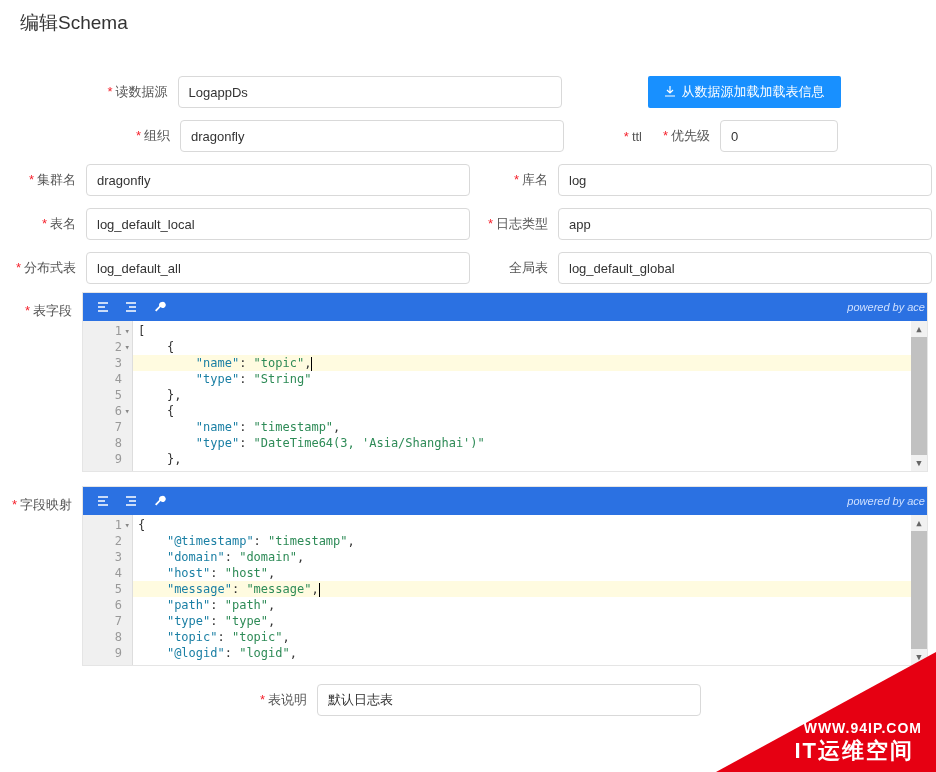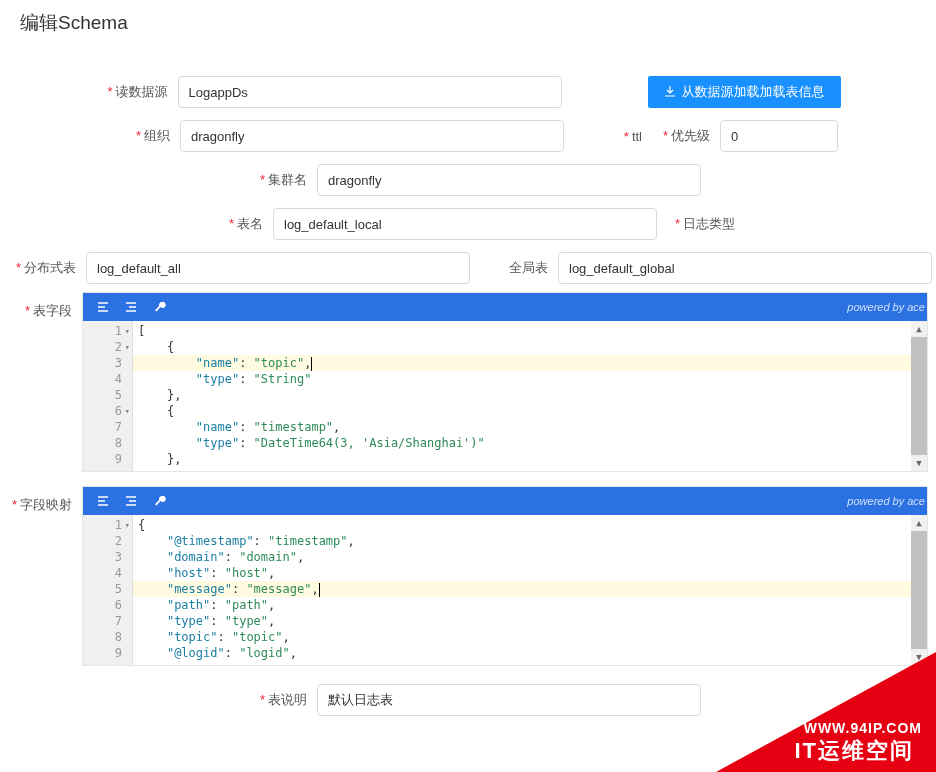--- a/index.html
+++ b/index.html
@@ -241,29 +241,34 @@
     <label class="form-label" style="width:68px"><span class="required-star">*</span><span>优先级</span></label>
     <input class="form-input" style="width: 118px;" value="0">
   </div>
 </div>
 
 <div class="form-row">
   <div class="form-group">
     <label class="form-label"><span class="required-star">*</span><span>集群名</span></label>
     <input class="form-input" style="width: 384px;" value="dragonfly">
   </div>
+  <div class="form-group">
+    <label class="form-label" style="width:88px"><span class="required-star">*</span><span>库名</span></label>
+    <input class="form-input" style="width: 374px;" value="log">
+  </div>
 </div>
 
 <div class="form-row">
   <div class="form-group">
     <label class="form-label"><span class="required-star">*</span><span>表名</span></label>
     <input class="form-input" style="width: 384px;" value="log_default_local">
   </div>
   <div class="form-group">
     <label class="form-label" style="width:88px"><span class="required-star">*</span><span>日志类型</span></label>
+    <input class="form-input" style="width: 374px;" value="app">
   </div>
 </div>
 
 <div class="form-row">
   <div class="form-group">
     <label class="form-label"><span class="required-star">*</span><span>分布式表</span></label>
     <input class="form-input" style="width: 384px;" value="log_default_all">
   </div>
   <div class="form-group">
     <label class="form-label" style="width:88px"><span>全局表</span></label>

